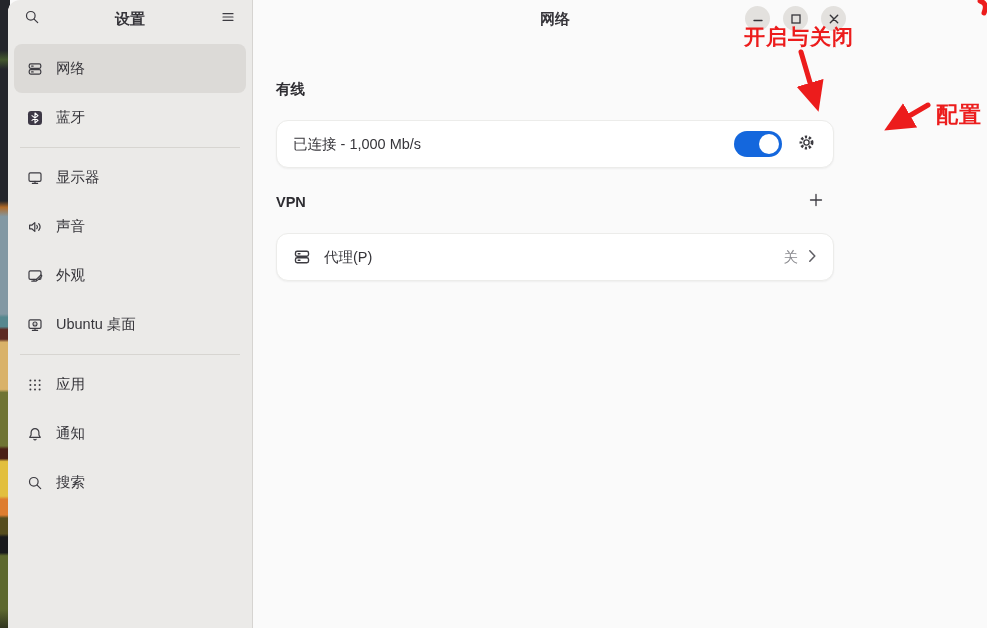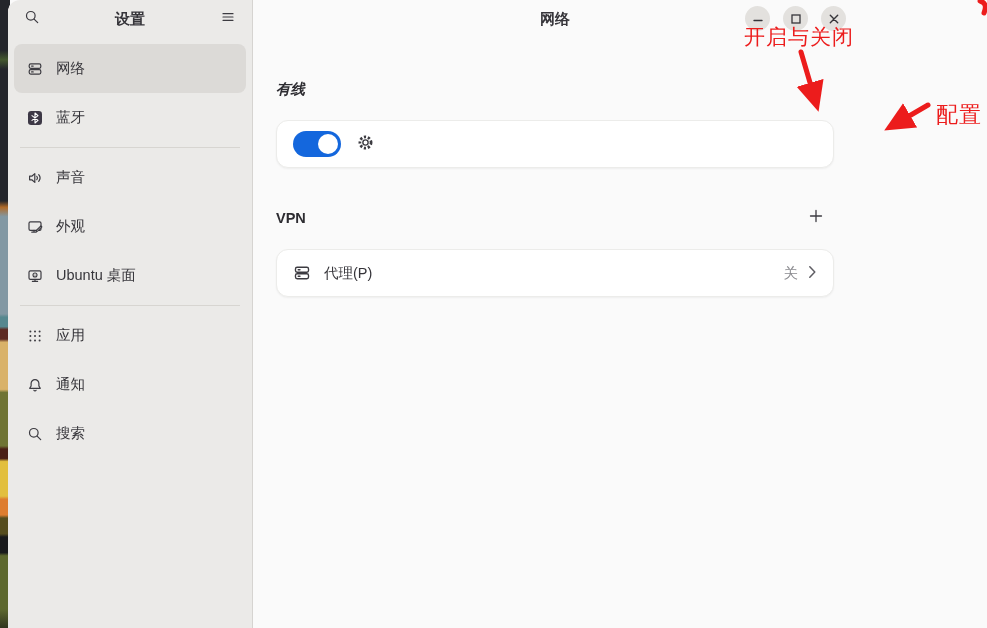--- a/index.html
+++ b/index.html
@@ -63,44 +63,44 @@
   .main-header { height: 38px; flex: 0 0 38px; display: flex; align-items: center; justify-content: center; position: relative; }
   .main-title { font-weight: bold; font-size: 15px; }
   .win-controls { position: absolute; right: 11px; top: 6px; display: flex; gap: 13px; }
   .win-btn {
     width: 25px; height: 25px; border-radius: 50%; background: #e3e1de;
     display: flex; align-items: center; justify-content: center; cursor: pointer;
   }
   .content { width: 558px; margin: 0 auto; }
   .section-head {
     display: flex; align-items: center; justify-content: space-between;
-    margin-top: 36px; padding-right: 4px;
-  }
-  .section-head.first { margin-top: 37px; font-style: italic; }
+    margin-top: 20px; padding-right: 4px;
+  }
+  .section-head.first { margin-top: 37px; }
   .section-title { font-weight: bold; font-size: 14.5px; color: #2d2c31; }
   .card {
     margin-top: 17px; height: 48px; background: #ffffff;
     border: 1px solid #ececea; border-radius: 12px;
     box-shadow: 0 1px 2px rgba(0,0,0,0.05);
     display: flex; align-items: center; padding: 0 16px;
     font-size: 14.5px; color: #36353a;
   }
   .card .grow { flex: 1; }
   .switch {
     width: 48px; height: 26px; border-radius: 13px; position: relative;
     cursor: pointer; flex: 0 0 48px;
   }
   .switch .knob { position: absolute; right: 3px; top: 3px; width: 20px; height: 20px; border-radius: 50%; background: #fff; }
   .gear-btn { margin-left: 13px; width: 22px; height: 22px; display: flex; align-items: center; justify-content: center; cursor: pointer; }
   .proxy-status { color: #8a8a8f; margin-right: 10px; font-size: 14.5px; }
   .proxy-icon { margin-right: 13px; display: flex; }
 
   
   .ann {
-    position: absolute; font-weight: 400; z-index: 20;
+    position: absolute; font-weight: 700; z-index: 20;
     white-space: nowrap; pointer-events: none; letter-spacing: 1px;
   }
   .ann-toggle { left: 744px; top: 23px; font-size: 21px; }
   .ann-gear  { left: 936px; top: 100px; font-size: 22px; }
   svg.arrows { position: absolute; left: 0; top: 0; width: 987px; height: 628px; z-index: 19; pointer-events: none; }
 </style>
 </head>
 <body>
 
 <div class="desktop-strip"></div>
@@ -145,20 +145,29 @@
           <svg width="16" height="16" viewBox="0 0 16 16">
               <rect x="1" y="1" width="14" height="14" rx="3.2" fill="#3d3846"></rect>
               <path d="M5 5.6 L11 10.4 L8 13 L8 3 L11 5.6 L5 10.4" stroke="#ffffff" stroke-width="1.1" fill="none" stroke-linejoin="round" stroke-linecap="round"></path>
             </svg>
         </span>
         <span>蓝牙</span>
       </div>
 
       <div class="nav-sep"></div>
 
+      <div class="nav-item">
+        <span class="nav-icon">
+          <svg class="ic" width="16" height="16" viewBox="0 0 16 16">
+              <rect x="2" y="2.8" width="12" height="8.6" rx="1.4"></rect>
+              <path d="M8 11.4 V13.2 M5.4 13.4 H10.6"></path>
+            </svg>
+        </span>
+        <span>显示器</span>
+      </div>
 
       <div class="nav-item">
         <span class="nav-icon">
           <svg class="ic" width="16" height="16" viewBox="0 0 16 16">
               <path d="M2.6 6.2 H4.8 L7.8 3.6 V12.4 L4.8 9.8 H2.6 Z"></path>
               <path d="M9.8 6.3 a2.6 2.6 0 0 1 0 3.4"></path>
               <path d="M11.7 4.7 a5.1 5.1 0 0 1 0 6.6"></path>
             </svg>
         </span>
         <span>声音</span>
@@ -265,20 +274,21 @@
         <span class="section-title">有线</span>
         <span class="icon-btn">
           <span>
             <svg class="ic" width="16" height="16" viewBox="0 0 16 16">
                 <path d="M8 2.5 V13.5 M2.5 8 H13.5" stroke-width="1.3"></path>
               </svg>
           </span>
         </span>
       </div>
       <div class="card">
+        <span class="grow">已连接 - 1,000 Mb/s</span>
         <span class="switch" id="wired-switch" style="background: rgb(20, 103, 221);">
           <span class="knob"></span>
         </span>
         <span class="gear-btn">
           <span>
             <svg width="19" height="19" viewBox="0 0 18 18">
                 <circle cx="9" cy="9" r="5.3" fill="none" stroke="#3c3b41" stroke-width="2.6" stroke-dasharray="2.1 1.7"></circle>
                 <circle cx="9" cy="9" r="2.5" fill="none" stroke="#3c3b41" stroke-width="1.3"></circle>
               </svg>
           </span>

